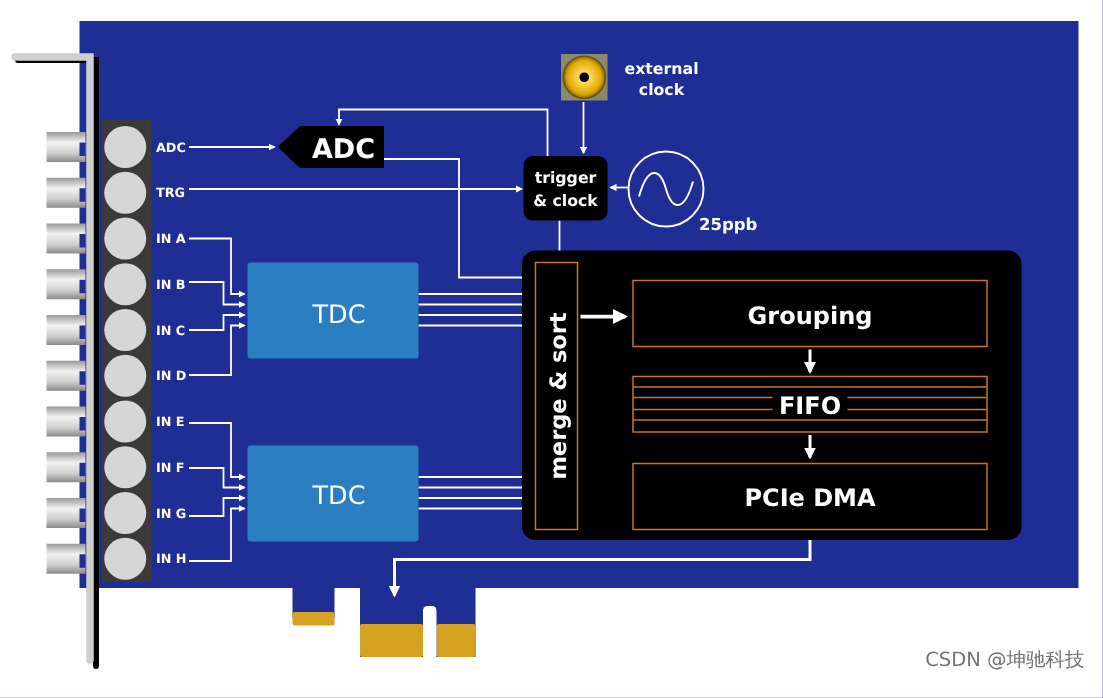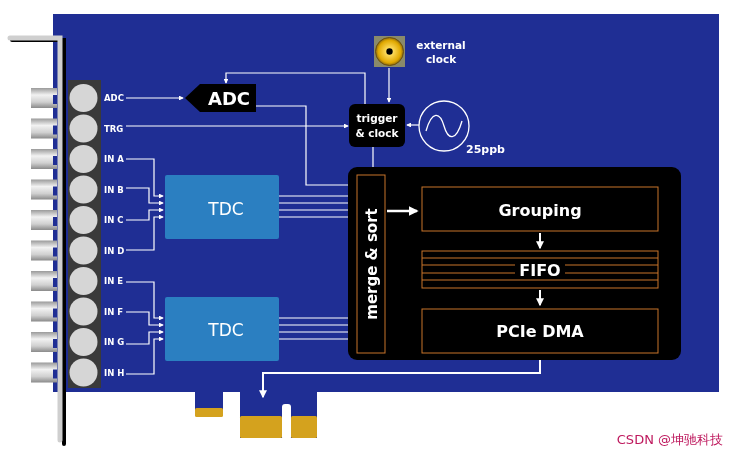--- a/index.html
+++ b/index.html
@@ -1,21 +1,21 @@
 <!DOCTYPE html>
 <html><head>
   <meta charset="utf-8">
   <style>
     html, body { margin: 0; padding: 0; background: #ffffff; }
     body { width: 735px; height: 465px; overflow: hidden; position: relative; font-family: "DejaVu Sans", sans-serif; }
     svg { position: absolute; left: 0; top: 0; }
     .lbl { font-family: "DejaVu Sans", sans-serif; fill: #ffffff; }
     .port-lbl { font-size: 8.5px; font-weight: bold; }
     .big { font-weight: bold; }
-    .wm { position: absolute; right: 12px; bottom: 16px; font-family: "DejaVu Sans", sans-serif; font-size: 13px; color: #be185d; }
+    .wm { position: absolute; right: 12px; bottom: 16px; font-family: "DejaVu Sans", sans-serif; font-size: 13px; color: #737373; }
   </style>
 </head>
 <body>
 
 <svg width="735" height="465" viewBox="0 0 735 465">
   <defs>
     <marker id="ah" viewBox="0 0 6 6" refX="5" refY="3" markerWidth="4" markerHeight="4" orient="auto">
       <path d="M0,0 L6,3 L0,6 z" fill="#ffffff"></path>
     </marker>
     <marker id="ahBig" viewBox="0 0 6 6" refX="5" refY="3" markerWidth="4" markerHeight="4" orient="auto">

